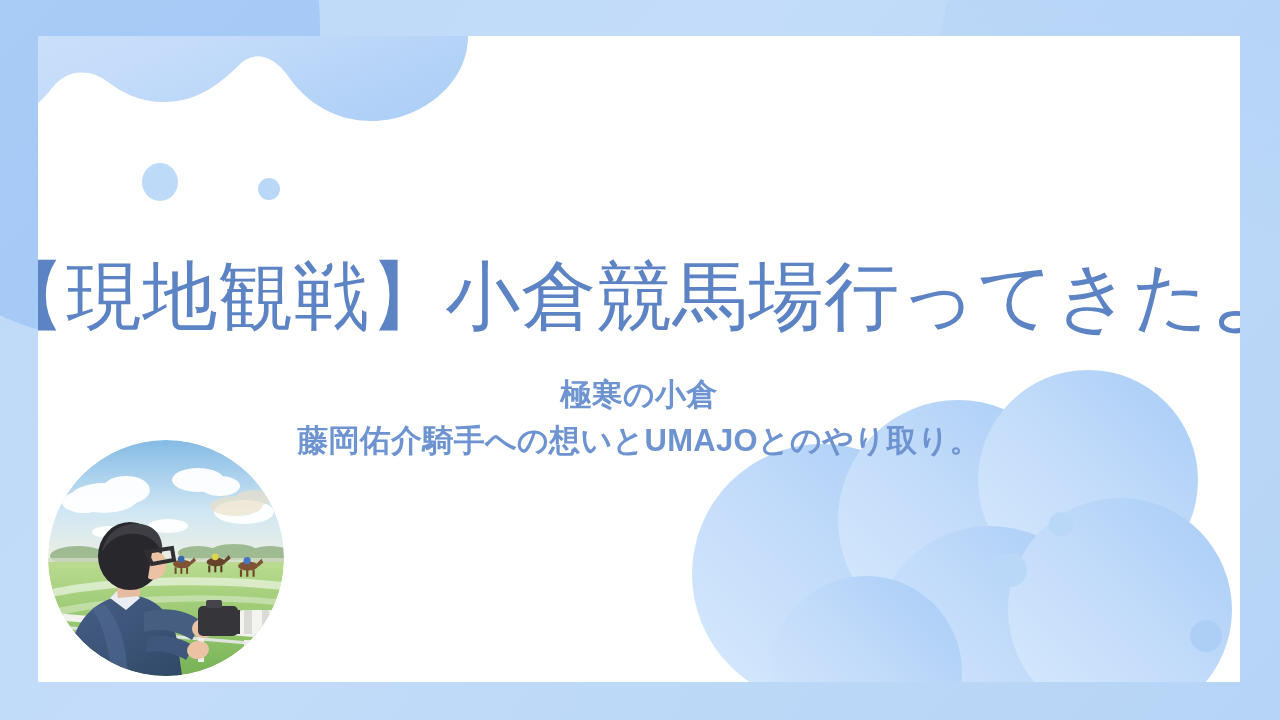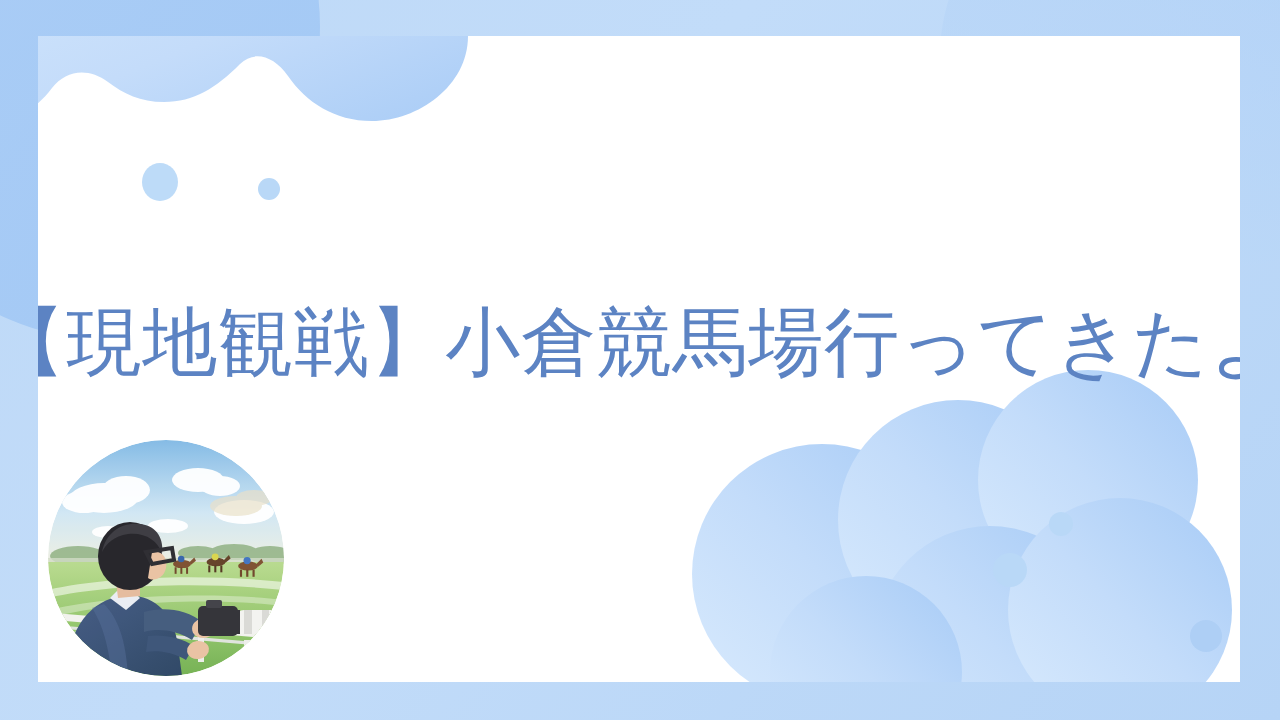--- a/index.html
+++ b/index.html
@@ -360,17 +360,19 @@
           </g>
 
           <rect x="0" y="0" width="236" height="236" fill="#ffffff" opacity=".05"></rect>
         </g>
       </svg>
     </div>
 
     <div class="text-wrap">
       <h1 class="title">【現地観戦】小倉競馬場行ってきたよ</h1>
       <div class="subtitle">
+        <span class="line">極寒の小倉</span>
+        <span class="line">藤岡佑介騎手への想いとUMAJOとのやり取り。</span>
       </div>
     </div>
 
   </div>
 </div>
 
 </body></html>

